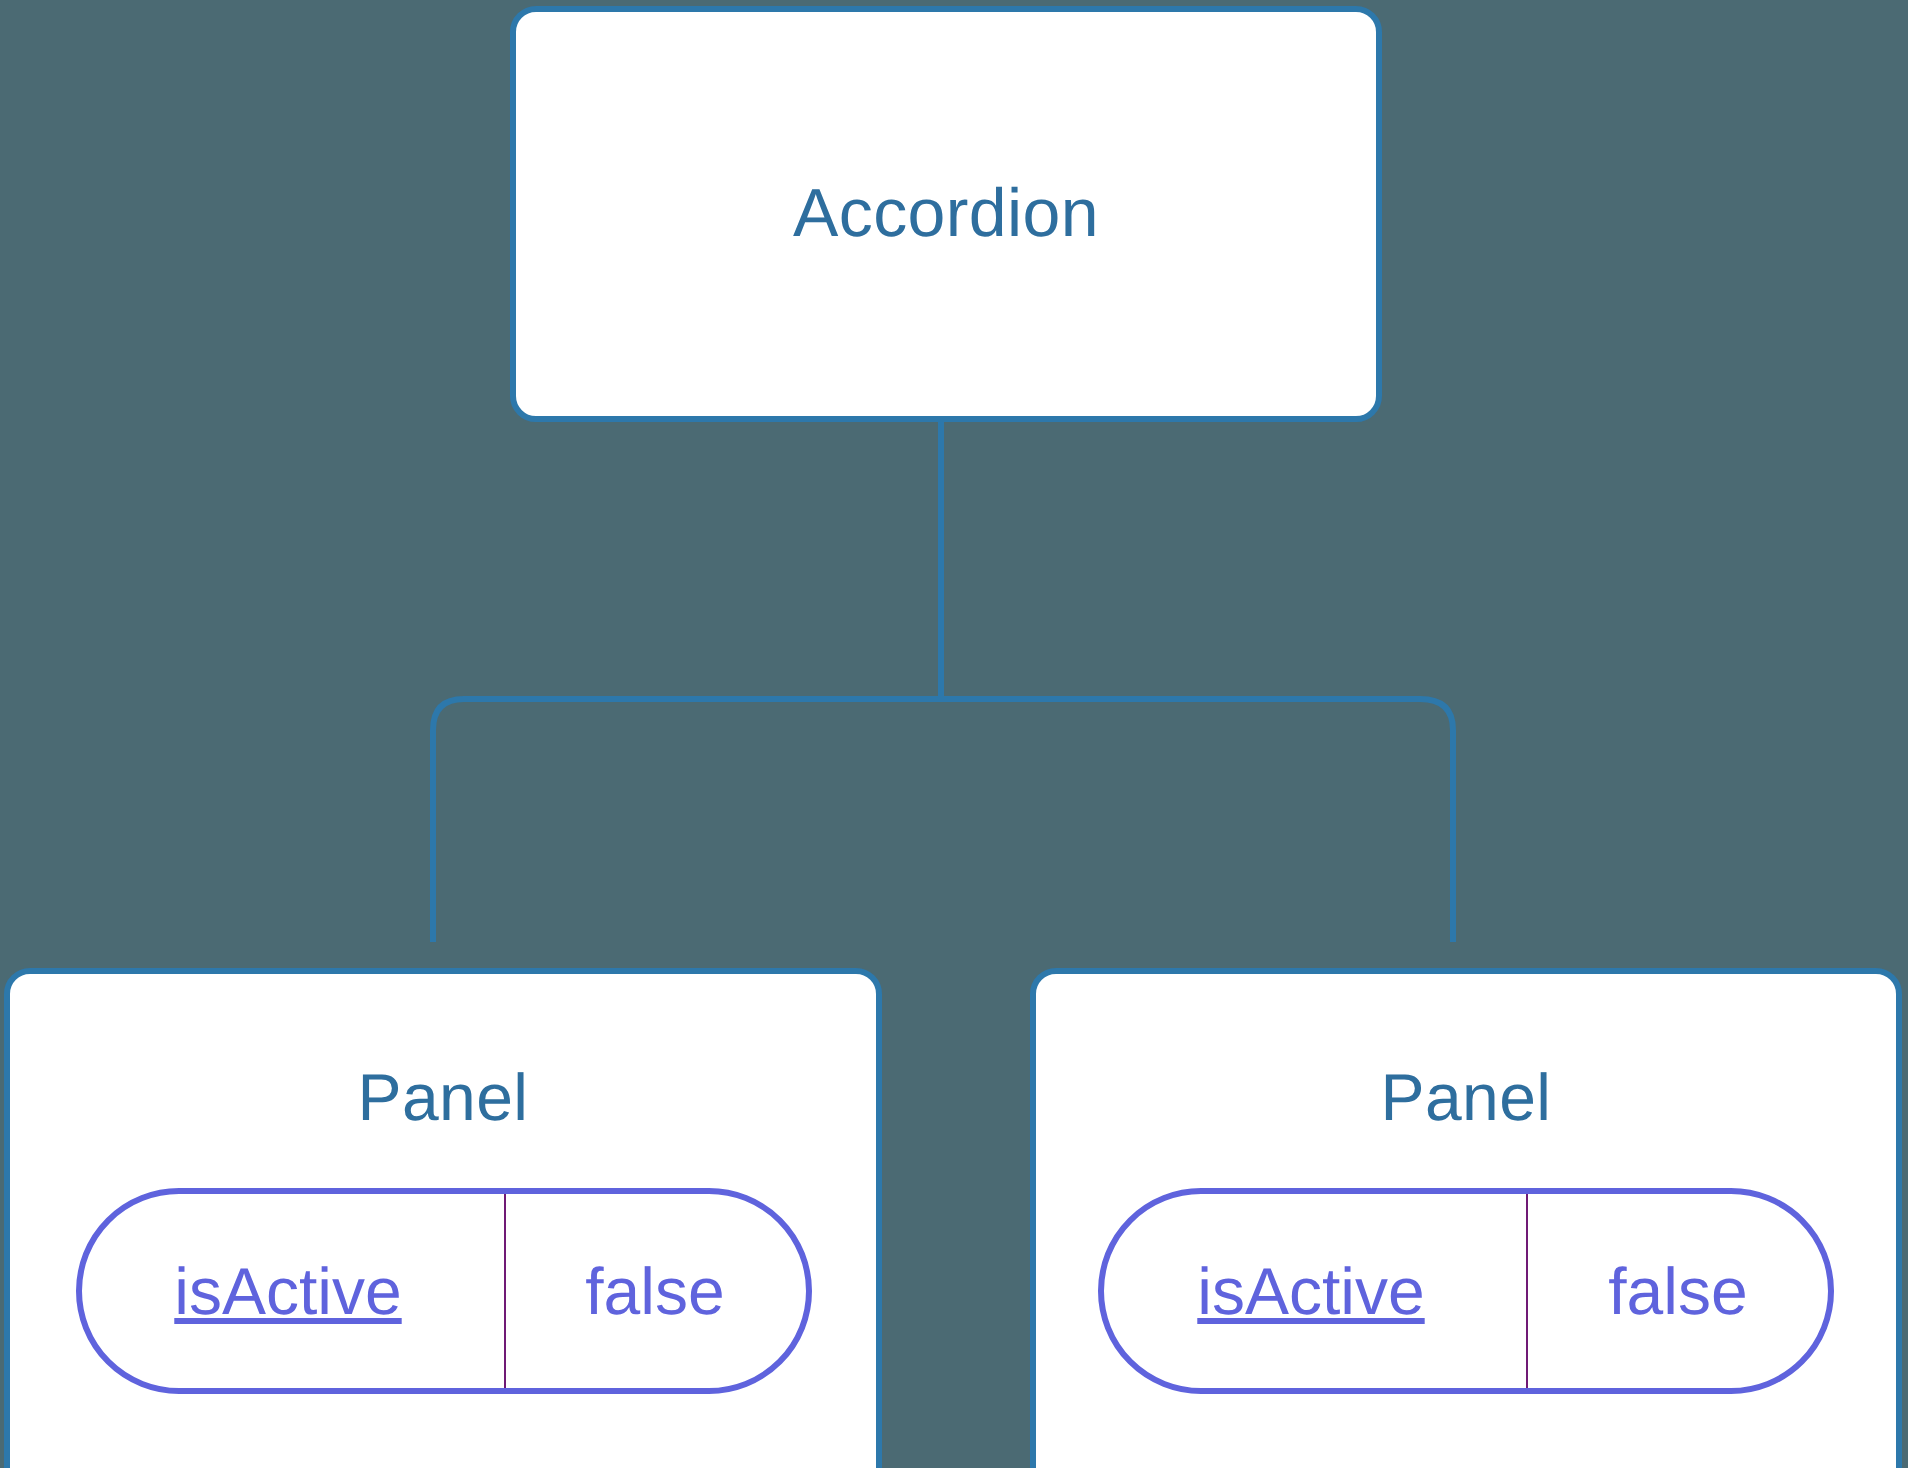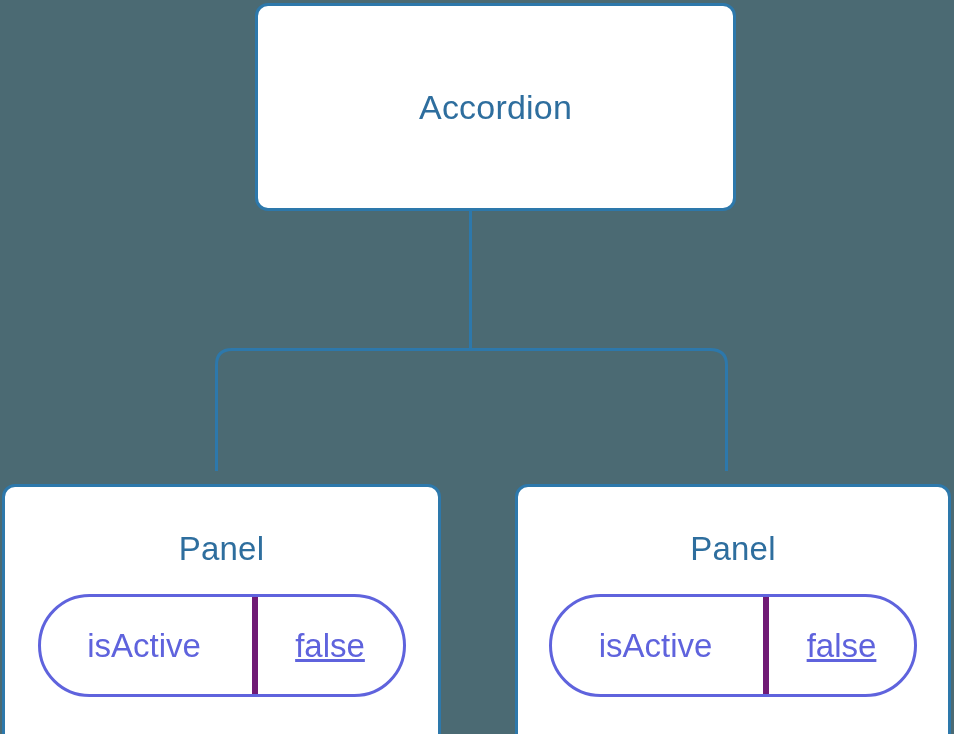--- a/index.html
+++ b/index.html
@@ -53,21 +53,21 @@
     font-weight: 400;
     letter-spacing: 0.2px;
     line-height: 1;
     white-space: nowrap;
   }
 
   
   #node-accordion {
     left: 255px;
     top: 3px;
-    width: 481px;
+    width: 436px;
     height: 208px;
     justify-content: center;
   }
 
   #node-accordion .node-title {
     font-size: 34px;
   }
 
   
   .node-panel {
@@ -110,26 +110,26 @@
     justify-content: center;
     color: #5f63dd;
     font-size: 33px;
     line-height: 1;
     white-space: nowrap;
   }
 
   .pill-key {
     width: 211px;
     padding-right: 4px;
+    text-decoration: underline;
   }
 
   .pill-value {
     flex: 1;
-    border-left: 6px solid #701a75;
-    text-decoration: underline;
+    border-left: 1px solid #701a75;
   }
 </style>
 </head>
 <body>
 
 <div id="canvas">
 
   <svg id="connectors" viewBox="0 0 954 734" width="954" height="734" fill="none">
 
     <path d="M 470.5 211 L 470.5 349.5" stroke="#2d78ab" stroke-width="3" stroke-linecap="butt"></path>

